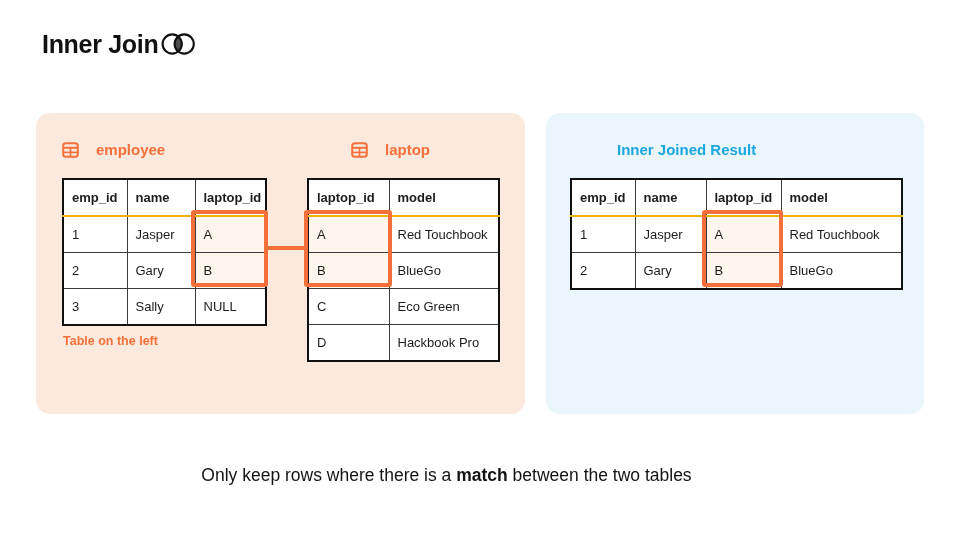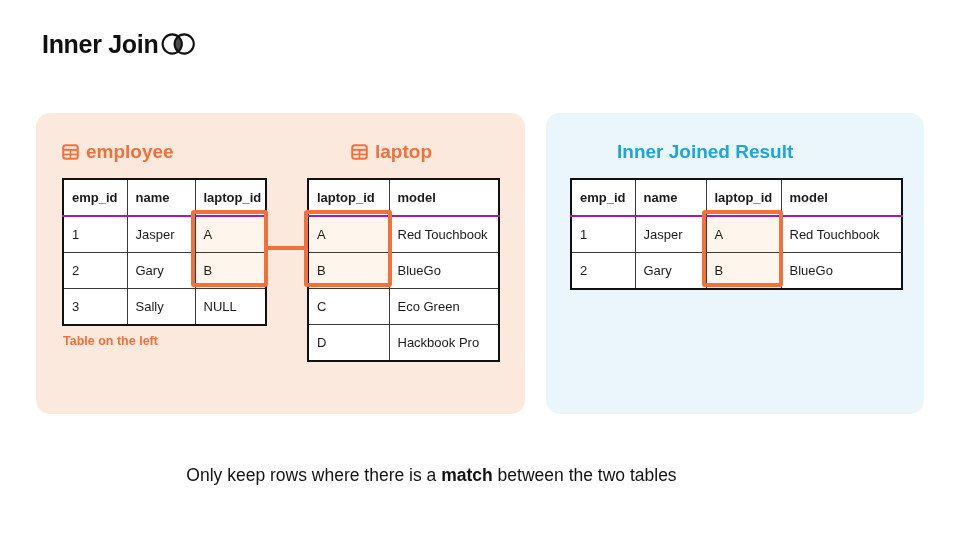--- a/index.html
+++ b/index.html
@@ -11,36 +11,36 @@
   
   .page-title-row { position:absolute; left:42px; top:30px; display:flex; align-items:center; gap:2px; }
   .page-title { font-size:25px; font-weight:700; letter-spacing:-0.3px; color:#111; }
   .venn-icon svg { display:block; }
 
   
   .panel { position:absolute; top:113px; height:301px; border-radius:14px; }
   .panel-left  { left:36px;  width:489px; background:#FCE9DD; }
   .panel-right { left:546px; width:378px; background:#EAF6FB; }
 
-  .panel-title { position:absolute; display:flex; align-items:center; gap:7px; font-size:19px; font-weight:700; }
+  .panel-title { position:absolute; display:flex; align-items:center; gap:17px; font-size:15px; font-weight:700; }
   .panel-title.orange { color:#F4703B; }
   .panel-title.blue   { color:#1CA6E0; }
   .table-icon svg { display:block; }
 
   
   table.dtable {
     position:absolute; border-collapse:collapse; table-layout:fixed;
     background:#ffffff; border:2px solid #101010;
   }
   table.dtable th, table.dtable td {
     border:1px solid #3a3a3a; height:35px; padding:0 4px 0 8px;
     font-size:13px; text-align:left; vertical-align:middle; color:#1c1c1c;
     overflow:hidden; white-space:nowrap;
   }
-  table.dtable th { font-weight:700; border-bottom:2px solid #a21caf; }
+  table.dtable th { font-weight:700; border-bottom:2px solid #eab308; }
   td.hl { background:#FEF5ED; }
   td.muted { color:#C9C9C9; }
 
   #employee-table { left:62px;  top:178px; }
   #laptop-table   { left:307px; top:178px; }
   #result-table   { left:570px; top:178px; }
 
   
   .hl-box {
     position:absolute; box-sizing:border-box;
@@ -50,21 +50,21 @@
   #laptop-hl   { left:304px; top:210px; width:88px; height:77px; }
   #result-hl   { left:702px; top:210px; width:81px; height:77px; }
   #join-connector { position:absolute; left:265px; top:246px; width:42px; height:4px; background:#F4703B; }
 
   
   .side-label { position:absolute; font-size:12.5px; font-weight:700; color:#F4703B; }
   #label-left  { left:63px; top:334px; }
   #label-right { left:307px; top:372px; width:191px; text-align:right; }
 
   
-  .caption { position:absolute; left:0; top:465px; width:863px; text-align:center; font-size:17.5px; color:#141414; }
+  .caption { position:absolute; left:0; top:465px; width:863px; text-align:center; font-size:17.5px; color:#141414;padding-left:15px; }
   .caption b { font-weight:700; }
 </style>
 </head>
 <body>
 
 <div id="stage">
 
   <div class="page-title-row">
     <span class="page-title">Inner Join</span>
     <span class="venn-icon">

